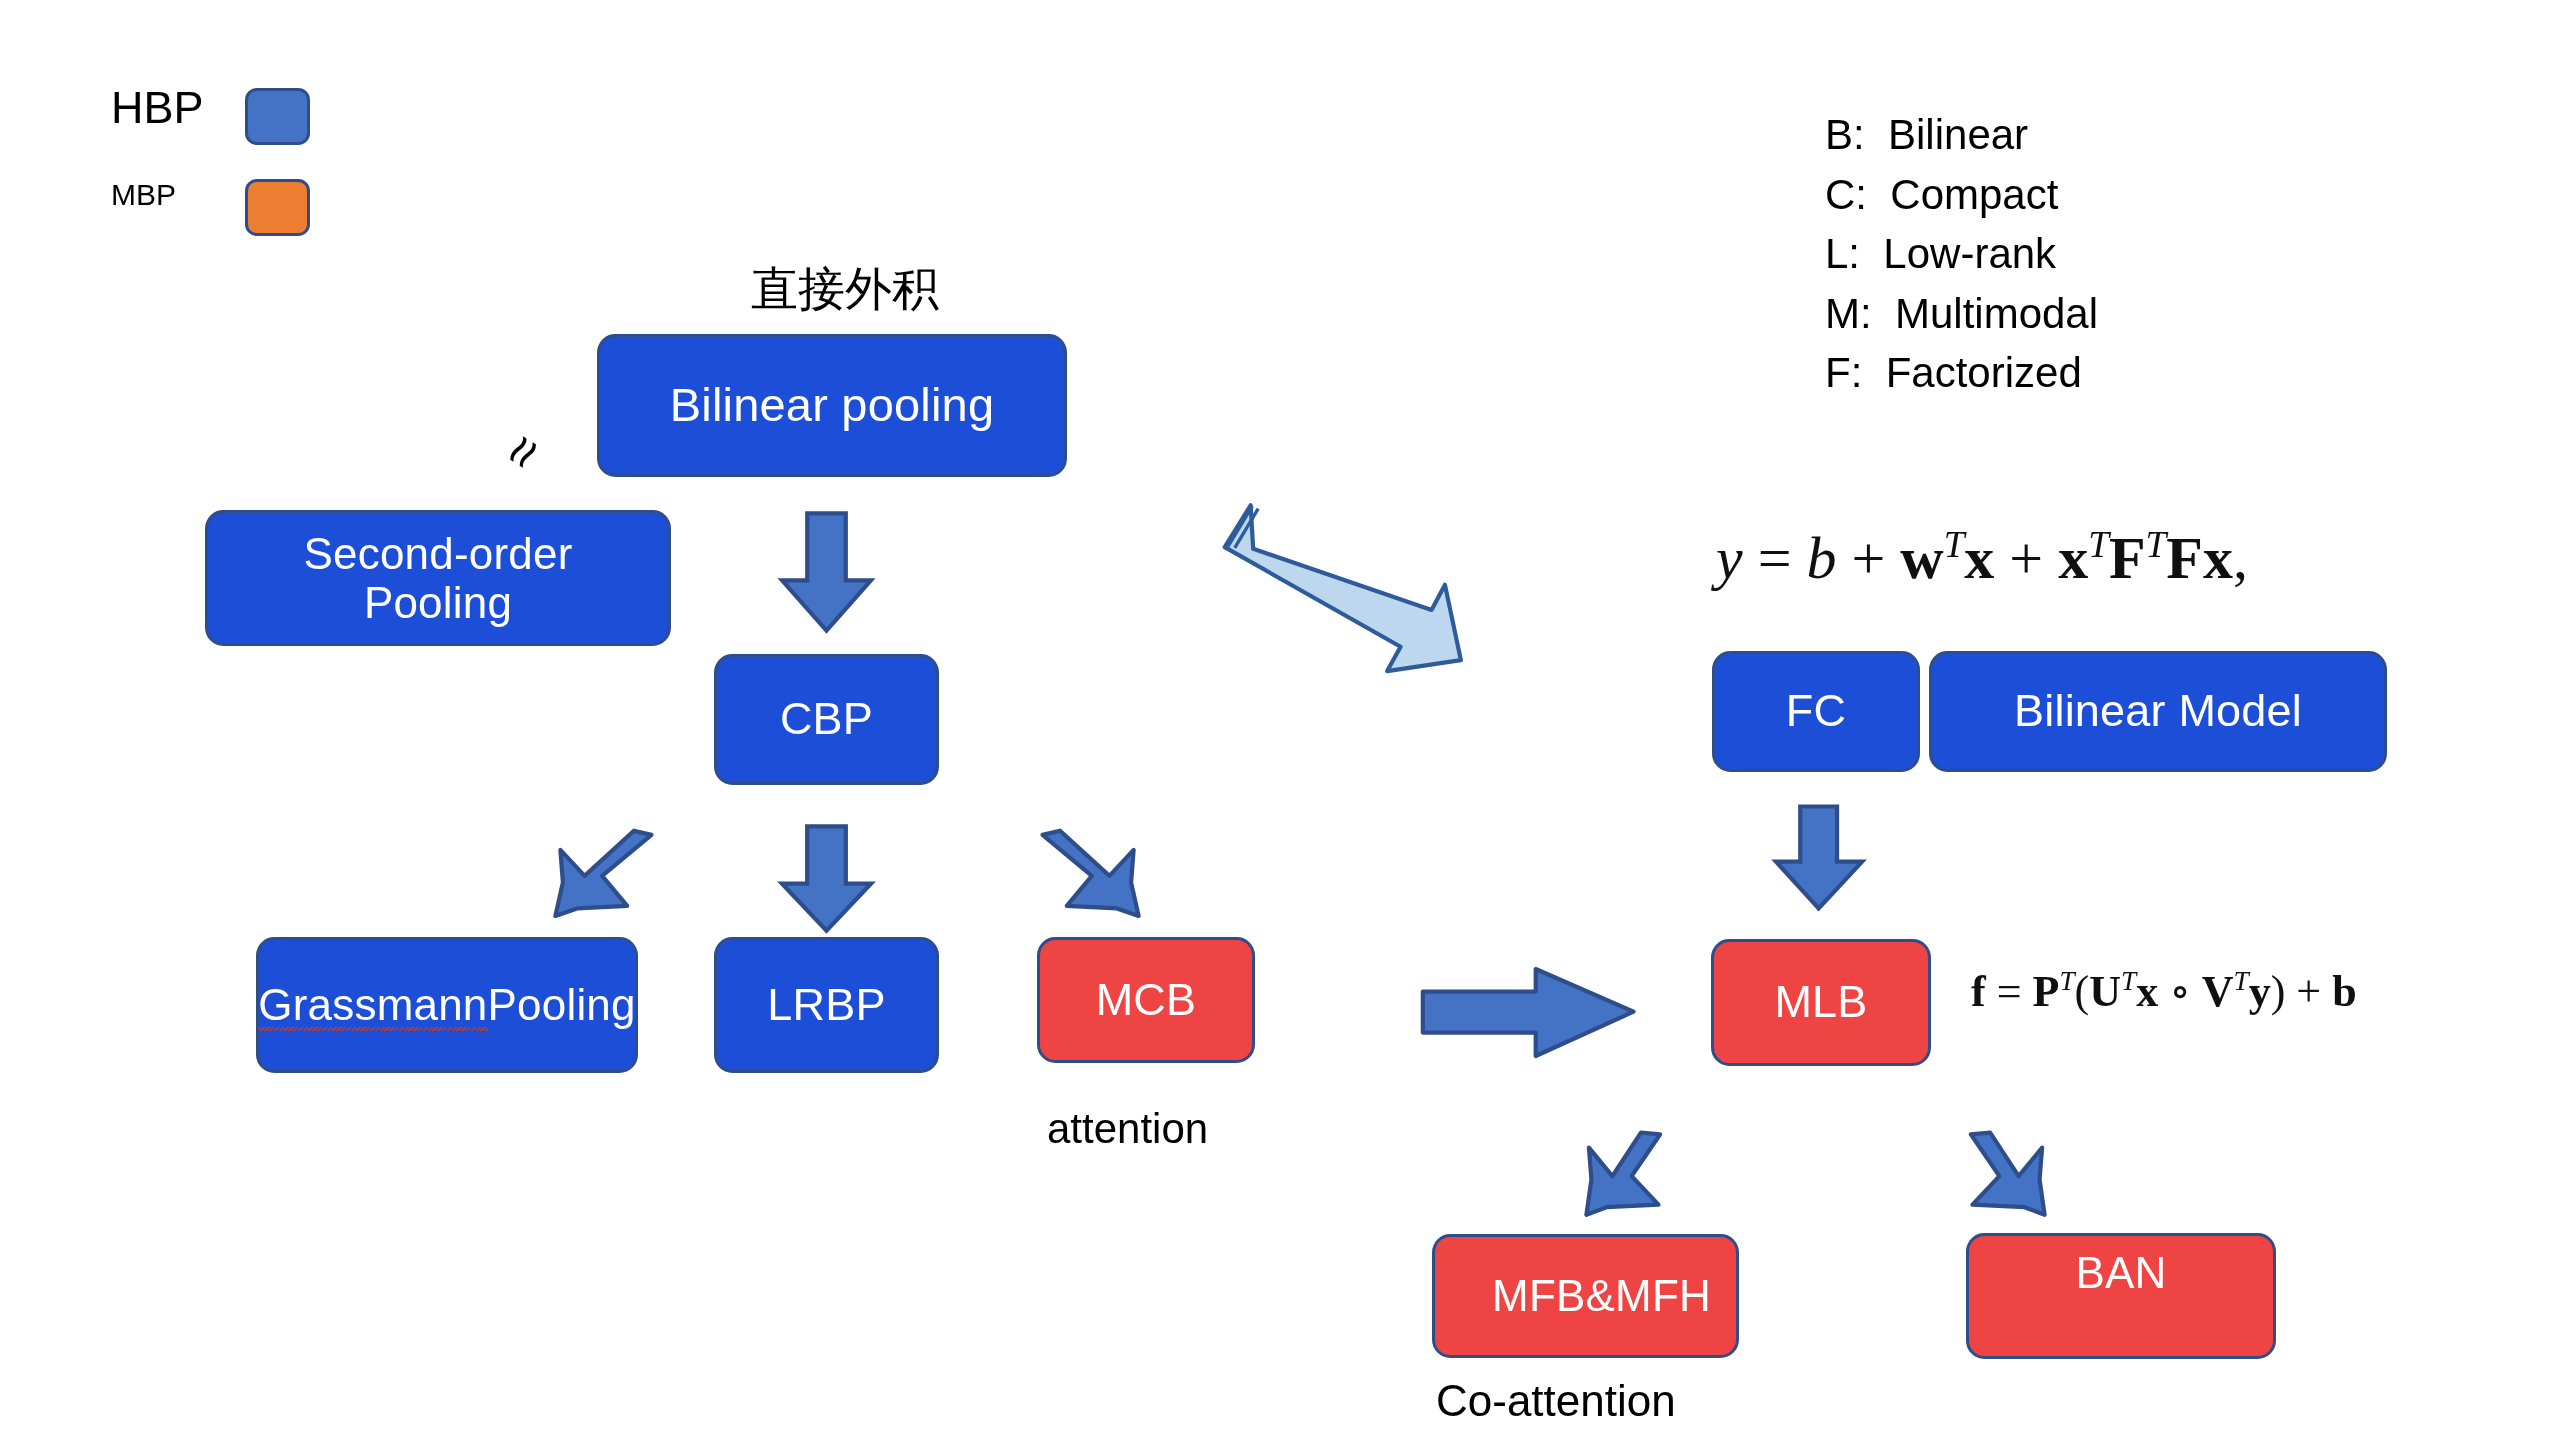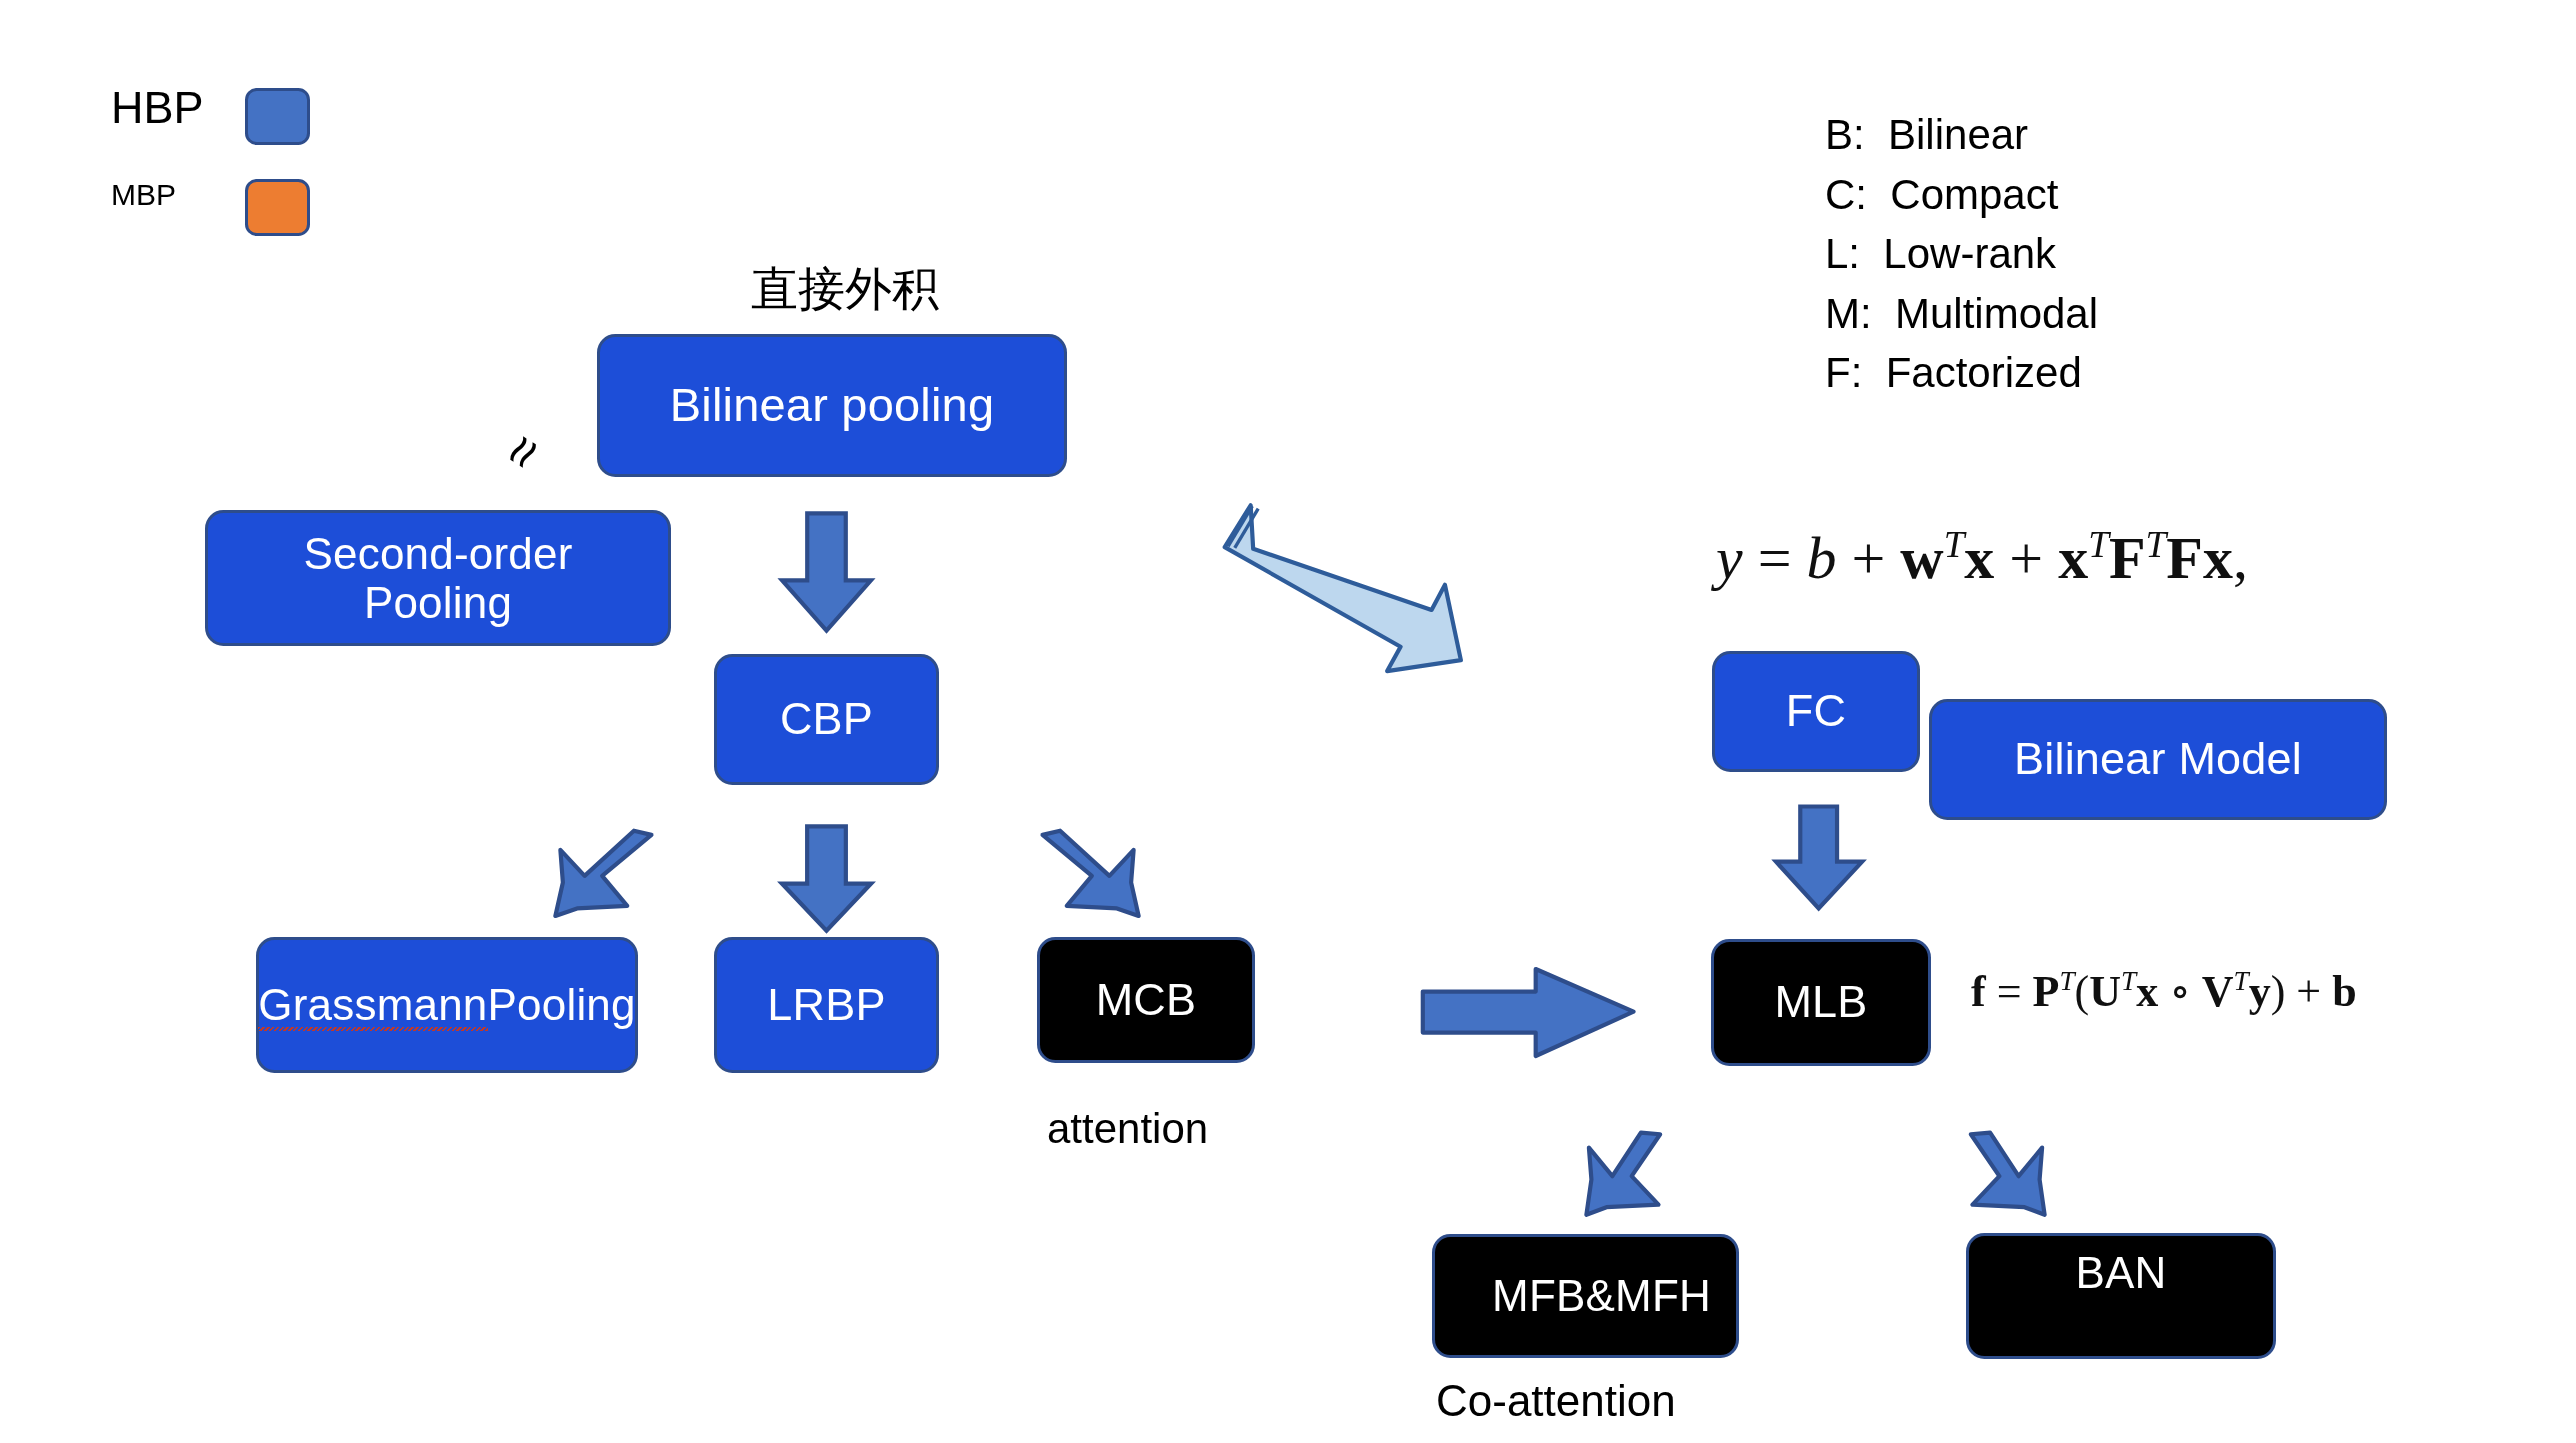--- a/index.html
+++ b/index.html
@@ -28,21 +28,21 @@
     text-align: center;
     border-radius: 18.4px;
     border: 3.4px solid #2E4D8B;
     color: #ffffff;
     font-weight: 400;
     line-height: 1.12;
     letter-spacing: 0.2px;
     white-space: pre-line;
   }
   .node.blue   { background: #1d4ed8; }
-  .node.orange { background: #000000; }
+  .node.orange { background: #ef4444; }
 
   
   .swatch {
     position: absolute;
     box-sizing: border-box;
     border-radius: 11.7px;
     border: 3.4px solid #2E4D8B;
   }
   .swatch.blue   { background: #4472C4; }
   .swatch.orange { background: #ED7D31; }
@@ -174,21 +174,21 @@
       <line x1="48" y1="34" x2="20" y2="81" stroke="#2E5C9A" stroke-width="4"></line>
     </svg>
   </div>
 
   <div class="formula" style="left:1716px; top:524px; font-size:60px;">
     <i>y</i> = <i>b</i> + <b>w</b><sup>T</sup><b>x</b> + <b>x</b><sup>T</sup><b>F</b><sup>T</sup><b>F</b><b>x</b>,
   </div>
 
   <div class="node blue" style="left:1712px; top:651px; width:208px; height:121px; font-size:45px;">FC</div>
 
-  <div class="node blue" style="left:1929px; top:651px; width:458px; height:121px; font-size:45px;margin-top:48px;">Bilinear Model</div>
+  <div class="node blue" style="left:1929px; top:651px; width:458px; height:121px; font-size:45px;">Bilinear Model</div>
 
   <div class="arrow" style="left:1771px; top:803px; width:97px; height:109px;">
     <svg width="97" height="109" viewBox="0 0 116 130">
       <polygon points="35,4 79,4 79,70 109,70 57,126 6,70 35,70" fill="#4472C4" stroke="#2E4D8B" stroke-width="5"></polygon>
     </svg>
   </div>
 
   <div class="arrow" style="left:1419px; top:964px; width:220px; height:97px;">
     <svg width="220" height="97" viewBox="0 0 262 116">
       <polygon points="4,33 139,33 139,6 256,57 139,110 139,82 4,82" fill="#4472C4" stroke="#2E4D8B" stroke-width="5" stroke-linejoin="round"></polygon>

